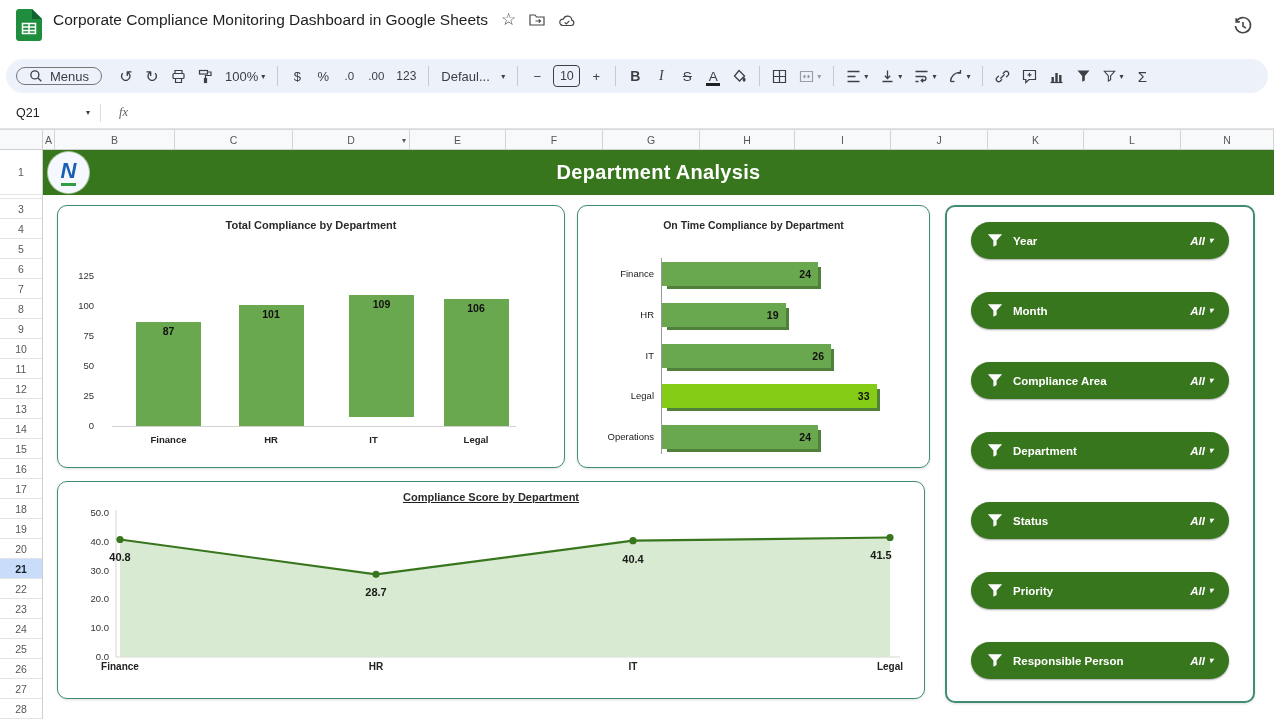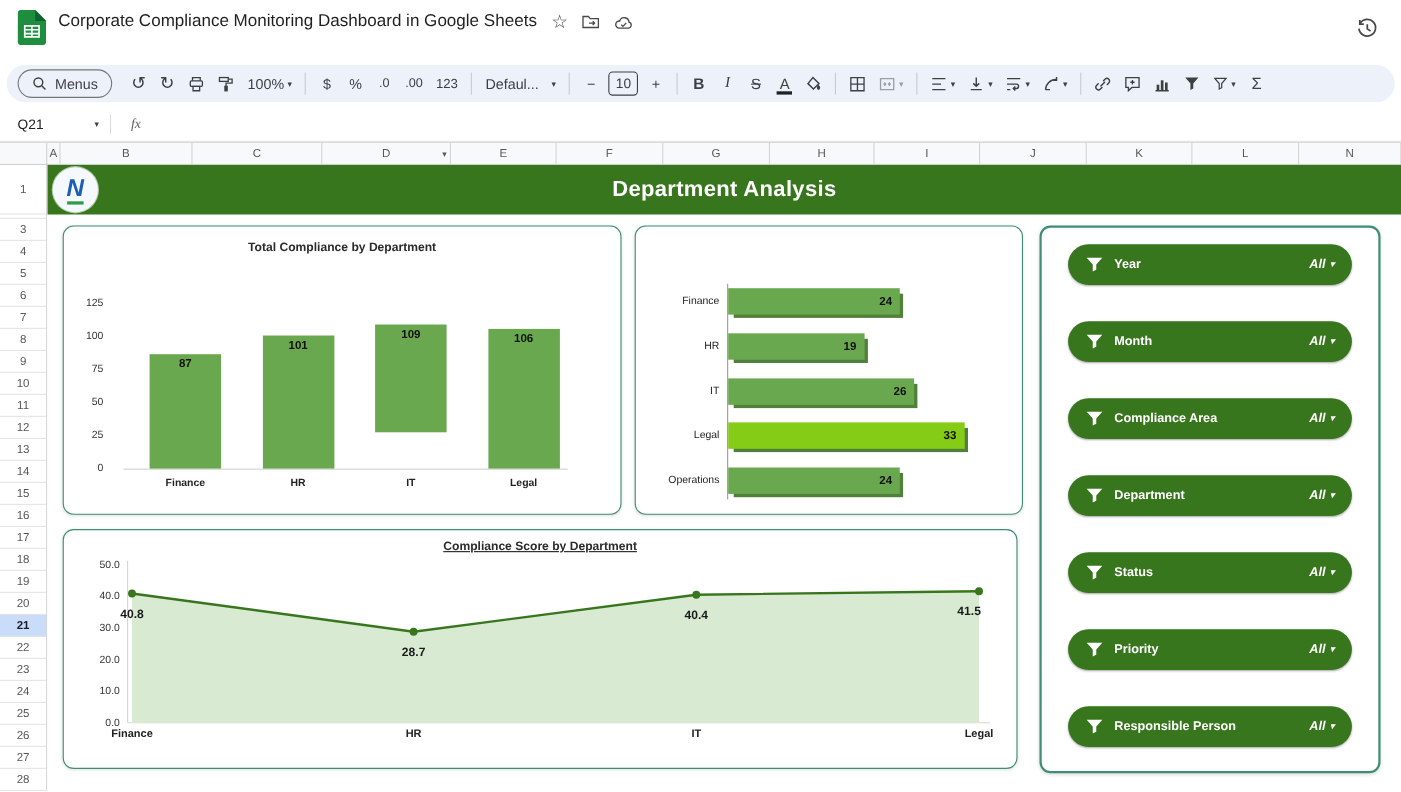--- a/index.html
+++ b/index.html
@@ -18,21 +18,21 @@
   .title-icon { color:#444; display:flex; align-items:center; }
   .star-glyph { font-size:17px; color:#474747; }
   .menu-row { display:flex; margin-top:2px; margin-left:-8px; }
   .menu-item { font-size:13.5px; color:#1f1f1f; padding:3px 8px; border-radius:6px; cursor:default; white-space:nowrap; }
   .history-wrap { margin-top:8px; margin-right:6px; }
   
   .toolbar { height:34px; margin:3px 6px 4px 6px; background:#edf2fa; border-radius:17px;
     display:flex; align-items:center; padding:0 10px; gap:2px; }
   .tb-btn { min-width:24px; height:26px; display:inline-flex; align-items:center; justify-content:center;
     font-size:13px; color:#3c4043; padding:0 5px; border-radius:4px; white-space:nowrap; }
-  .tb-pill { border:1px solid #747775; border-radius:15px; height:26px; padding:0 12px;
+  .tb-pill { border:1px solid #747775; border-radius:15px; height:18px; padding:0 12px;
     display:flex; align-items:center; gap:7px; font-size:13px; color:#3c4043; margin-right:10px; }
   .tb-sep { width:1px; height:20px; background:#c6cbd3; margin:0 5px; flex:none; }
   .caret { font-size:8px; margin-left:3px; color:#3c4043; }
   .fontsize-box { border:1px solid #3c4043; border-radius:4px; width:27px; height:22px;
     display:inline-flex; align-items:center; justify-content:center; font-size:12.5px; color:#3c4043; margin:0 2px; }
   .g-bold { font-weight:700; font-size:14px; }
   .g-italic { font-style:italic; font-family:"Liberation Serif", serif; font-size:14px; }
   .g-strike { text-decoration:line-through; font-size:13.5px; }
   .g-color { position:relative; font-size:13.5px; }
   .g-color::after { content:""; position:absolute; left:5px; right:5px; bottom:3px; height:3px; background:#202124; }
@@ -424,31 +424,32 @@
         <div class="ytick" style="left: 4px; top: 64px;">125</div>
         <div class="baseline" style="left: 54px; top: 220px; width: 404px;"></div>
         <div class="bar-v" style="left: 78px; top: 115.6px; width: 65px; height: 104.4px; background: rgb(106, 168, 79);">
           <span class="val">87</span>
         </div>
         <div class="xlab" style="left: 60.5px; top: 228px; width: 100px;">Finance</div>
         <div class="bar-v" style="left: 180.5px; top: 98.8px; width: 65px; height: 121.2px; background: rgb(106, 168, 79);">
           <span class="val">101</span>
         </div>
         <div class="xlab" style="left: 163px; top: 228px; width: 100px;">HR</div>
-        <div class="bar-v" style="left: 283px; top: 89.2px; width: 65px; height: 98px; background: rgb(106, 168, 79);">
+        <div class="bar-v" style="left: 291px; top: 89.2px; width: 65px; height: 122px; background: rgb(106, 168, 79);">
           <span class="val">109</span>
         </div>
         <div class="xlab" style="left: 265.5px; top: 228px; width: 100px;">IT</div>
         <div class="bar-v" style="left: 385.5px; top: 92.8px; width: 65px; height: 127.2px; background: rgb(106, 168, 79);">
           <span class="val">106</span>
         </div>
         <div class="xlab" style="left: 368px; top: 228px; width: 100px;">Legal</div>
       </div>
 
     <div class="card" id="chart2">
+      <div class="chart-title" style="font-size:10.5px">On Time Compliance by Department</div>
     <div class="vaxis" style="left: 83px; top: 52px; height: 196px;"></div>
         <div class="hrow-label" style="left: 4px; top: 62px;">Finance</div>
         <div class="bar-h" style="left: 84px; top: 56px; width: 156px; height: 24px; background: rgb(106, 168, 79);">
           <span class="val">24</span>
         </div>
         <div class="hrow-label" style="left: 4px; top: 102.8px;">HR</div>
         <div class="bar-h" style="left: 84px; top: 96.8px; width: 123.5px; height: 24px; background: rgb(106, 168, 79);">
           <span class="val">19</span>
         </div>
         <div class="hrow-label" style="left: 4px; top: 143.6px;">IT</div>

